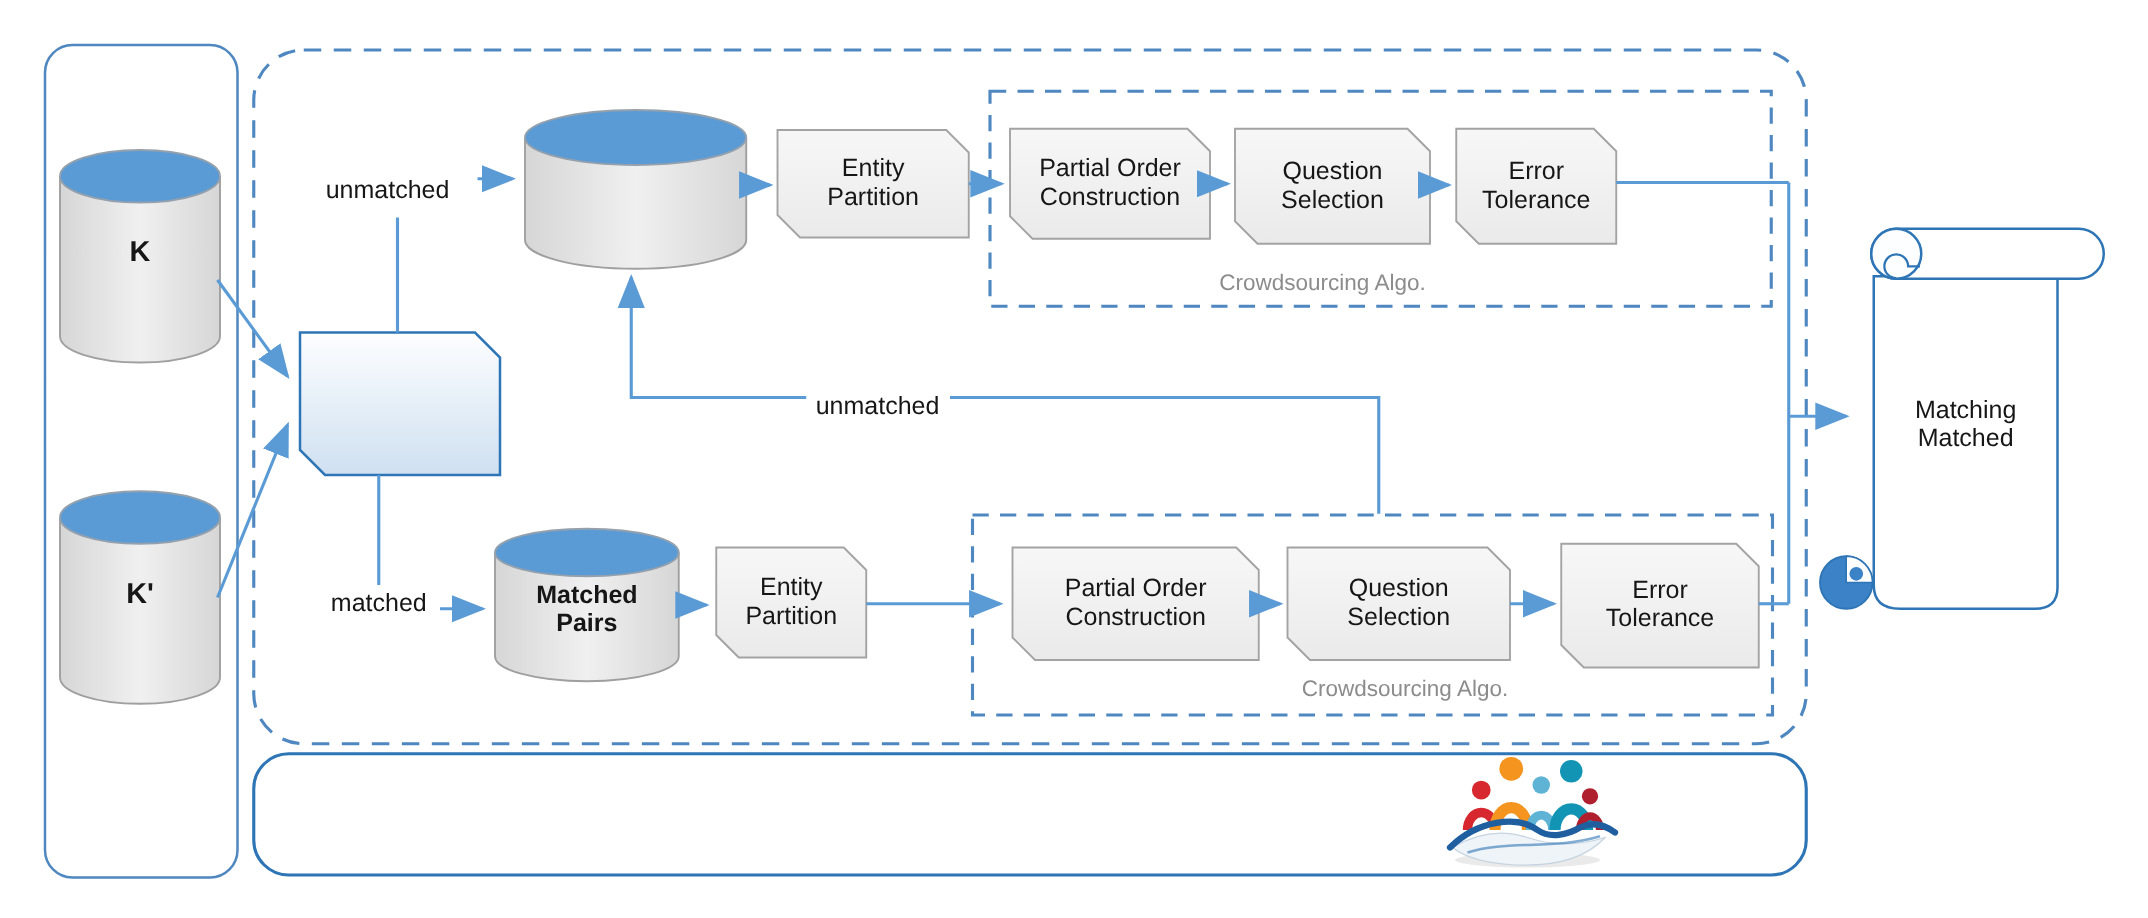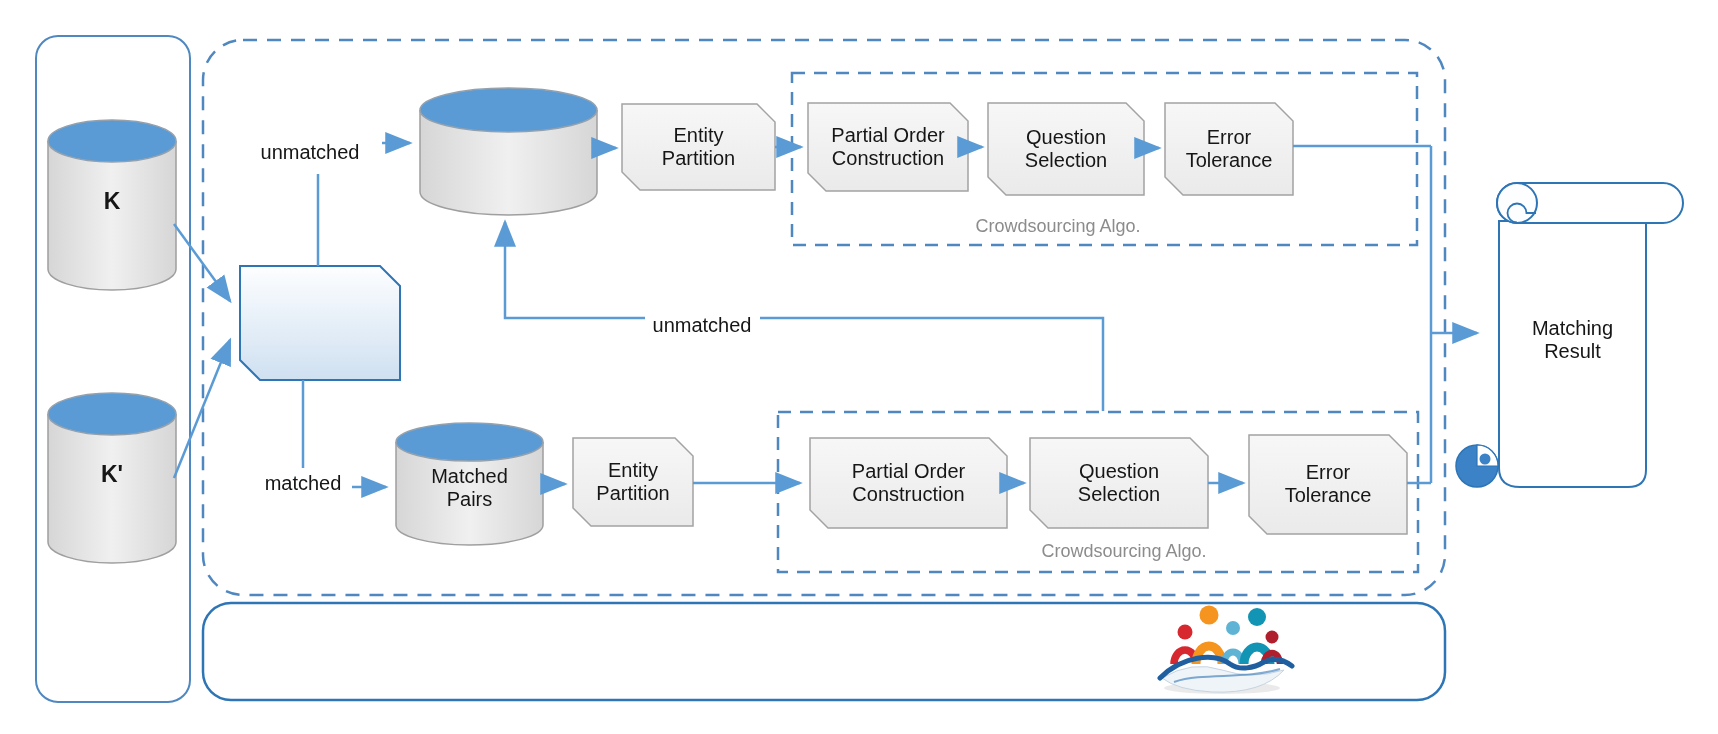--- a/index.html
+++ b/index.html
@@ -136,22 +136,22 @@
   <div class="lbl" style="left:240px; top:139px; width:140px; height:26px;">unmatched</div>
   <div class="lbl" style="left:233px; top:470px; width:140px; height:26px;">matched</div>
   <div class="lbl" style="left:632px; top:312px; width:140px; height:26px;">unmatched</div>
 
   <div class="lbl" style="left:646px; top:106px; width:105px; height:82px;">Entity Partition</div>
   <div class="lbl" style="left:826px; top:105px; width:124px; height:84px;">Partial Order Construction</div>
   <div class="lbl" style="left:1014px; top:105px; width:104px; height:88px;">Question Selection</div>
   <div class="lbl" style="left:1179px; top:105px; width:100px; height:88px;">Error Tolerance</div>
   <div class="lbl gray" style="left:948px; top:213px; width:220px; height:26px;">Crowdsourcing Algo.</div>
 
-  <div class="lbl" style="left:419px; top:448px; width:101px; height:80px;">Matched Pairs</div>
+  <div class="lbl" style="left:419px; top:448px; width:101px; height:80px;font-weight:bold;">Matched Pairs</div>
   <div class="lbl" style="left:586px; top:440px; width:94px; height:84px;">Entity Partition</div>
   <div class="lbl" style="left:846px; top:441px; width:125px; height:84px;">Partial Order Construction</div>
   <div class="lbl" style="left:1067px; top:441px; width:104px; height:84px;">Question Selection</div>
   <div class="lbl" style="left:1278px; top:438px; width:100px; height:92px;">Error Tolerance</div>
   <div class="lbl gray" style="left:1014px; top:538px; width:220px; height:26px;">Crowdsourcing Algo.</div>
 
-  <div class="lbl" style="left:1520px; top:300px; width:105px; height:80px;">Matching Result</div>
+  <div class="lbl" style="left:1520px; top:300px; width:105px; height:80px;">Matching Matched</div>
 
 </div>
 
 </body></html>

